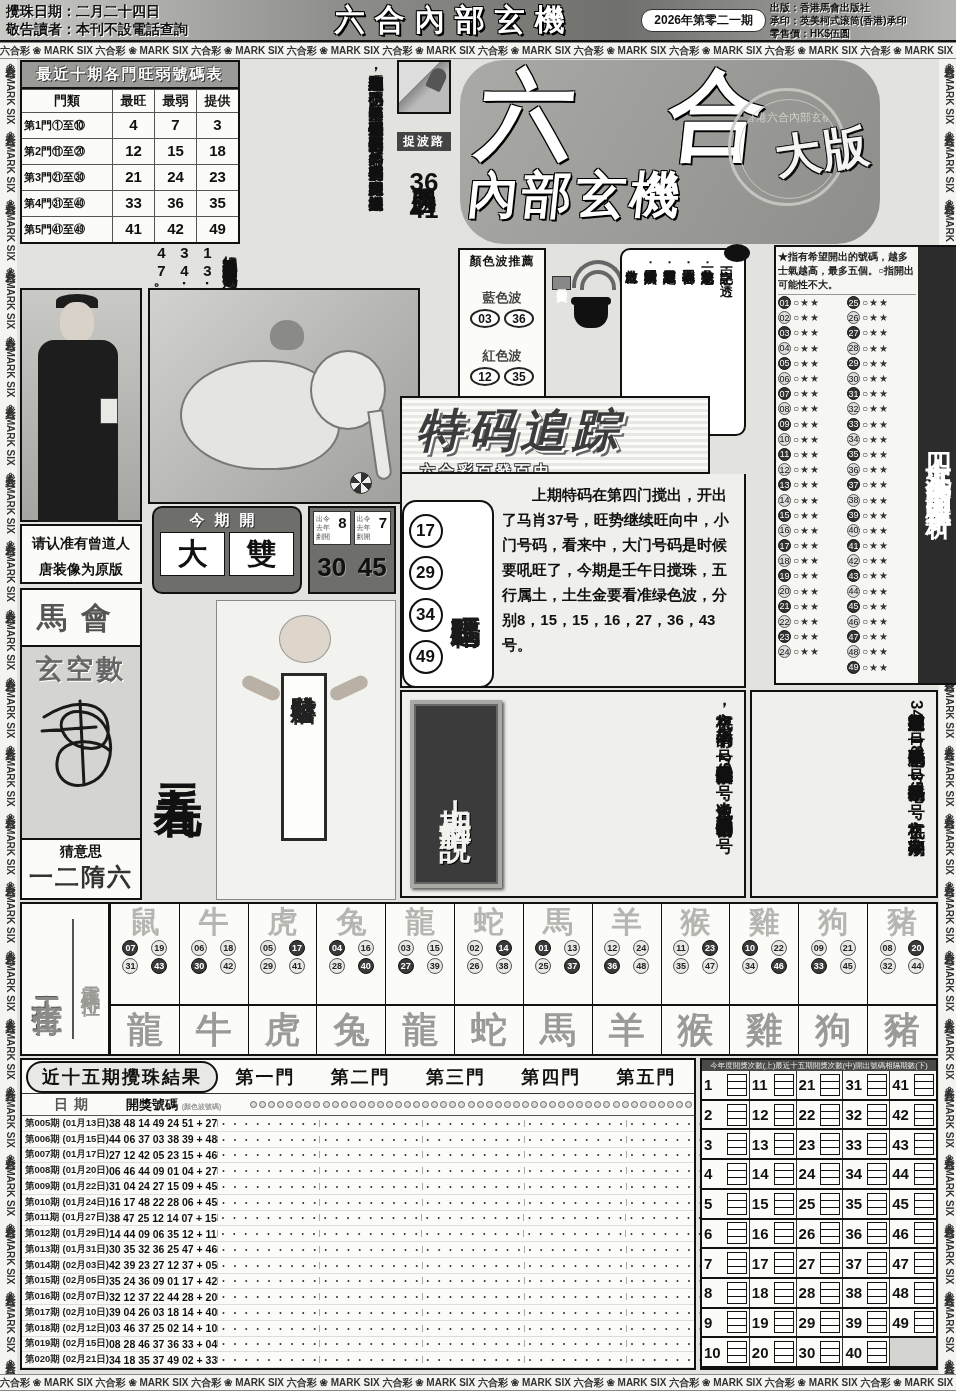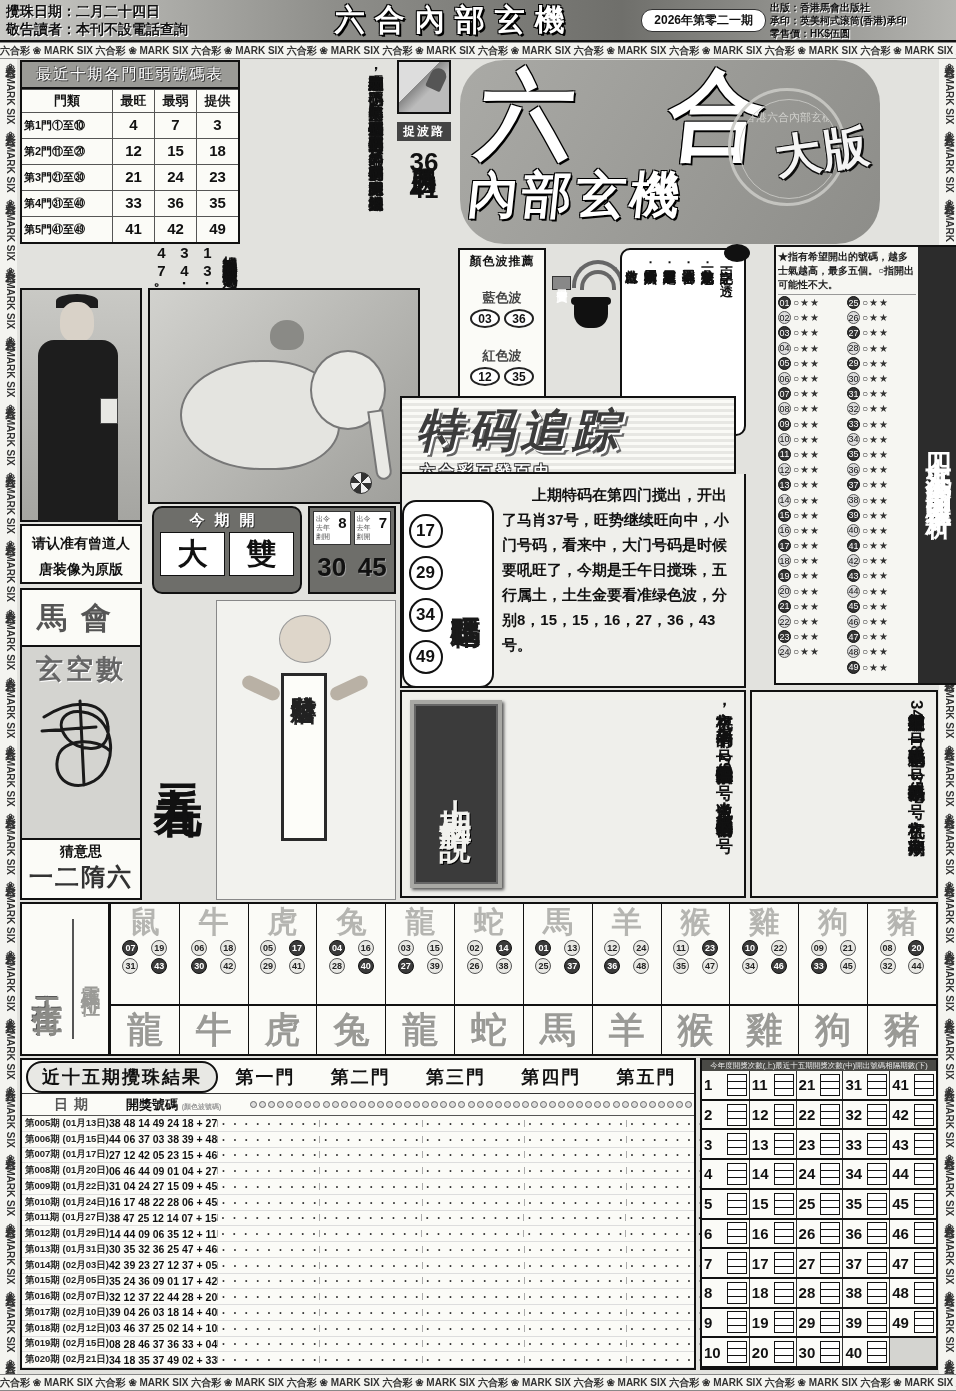--- a/index.html
+++ b/index.html
@@ -13,33 +13,33 @@
 #hdr{top:0;left:0;width:956px;height:42px;background:linear-gradient(90deg,#c9c9c5,#8e8e8a 35%,#6f6f6b 65%,#b5b5b1);border-bottom:2px solid #111;display:flex;align-items:center}
 #hdr-left{width:268px;padding:2px 6px;font-weight:bold;font-size:14px;line-height:18px;color:#111;text-shadow:1px 1px 0 #fff}
 #hdr-title{flex:1;text-align:center;font-size:30px;font-weight:900;letter-spacing:10px;white-space:nowrap}
 #issue-badge{background:#fff;border:1px solid #333;border-radius:11px;font-size:12px;font-weight:bold;padding:2px 12px;white-space:nowrap}
 #hdr-right{width:190px;padding:1px 4px;font-size:10px;font-weight:bold;line-height:13px;color:#111;text-shadow:1px 1px 0 #fff}
 
 .strip-h{left:0;width:956px;height:17px;background:#f4f4f0;border-bottom:1px solid #888;border-top:1px solid #888;font-size:10px;font-weight:bold;color:#333;white-space:nowrap;overflow:hidden;line-height:16px}
 .strip-v{top:59px;width:17px;height:1315px;background:#f4f4f0;font-size:10px;font-weight:bold;color:#333;white-space:nowrap;overflow:hidden;writing-mode:vertical-rl}
 
 #hot-box{left:20px;top:60px;width:220px;background:#fbfbf7;border:2px solid #111}
-#hot-title{background:#9a9a96;border-bottom:2px solid #111;text-align:center;font-size:15px;font-weight:400;letter-spacing:2px;padding:3px 0;color:#fff;text-shadow:1px 1px 0 #333,-1px -1px 0 #555}
+#hot-title{background:#9a9a96;border-bottom:2px solid #111;text-align:center;font-size:15px;font-weight:700;letter-spacing:2px;padding:3px 0;color:#fff;text-shadow:1px 1px 0 #333,-1px -1px 0 #555}
 .ht-row{display:flex;border-top:1px solid #555}
 .ht-gate{width:90px;font-size:11px;font-weight:bold;padding:5px 2px;white-space:nowrap;overflow:hidden}
 .ht-cell{flex:1;border-left:1px solid #555;text-align:center;font-size:15px;font-weight:900;padding:3px 0}
 .ht-head .ht-gate,.ht-head .ht-cell{font-size:13px;font-weight:900;padding:2px 0;text-align:center}
 #hot-note{left:100px;top:244px;width:142px;height:108px;font-size:15px;font-weight:bold;line-height:23px;letter-spacing:1px}
 
 #top-ana{left:242px;top:60px;width:148px;height:234px;font-size:15px;font-weight:bold;line-height:24px;padding:4px 2px}
 
 #zbl{left:392px;top:60px;width:64px;height:234px;display:flex;flex-direction:column;align-items:center}
 #zbl-icon{width:54px;height:54px;border:2px solid #111;background:linear-gradient(135deg,#ddd 40%,#888 41%,#bbb 60%);position:relative}
 #zbl-icon:after{content:"";position:absolute;left:30px;top:6px;width:16px;height:22px;background:#555;border-radius:8px 8px 2px 2px;transform:rotate(25deg)}
-#zbl-tag{background:#444;color:#fff;font-size:12px;font-weight:bold;padding:1px 6px;margin:8px 0;letter-spacing:2px}
+#zbl-tag{background:#444;color:#fff;font-size:12px;font-weight:bold;padding:1px 6px;margin:18px 0;letter-spacing:2px}
 #zbl-title{font-size:24px;font-weight:900;line-height:26px}
 #zbl-nums{font-size:26px;font-weight:900;line-height:27px;text-align:center}
 
 #mast{left:460px;top:60px;width:420px;height:184px;background:linear-gradient(120deg,#aaaaa6,#8d8d89);border-radius:44px;overflow:hidden}
 #mast-l1{position:absolute;left:18px;top:-8px;font-size:96px;font-weight:900;letter-spacing:34px;transform:skewX(-6deg);white-space:nowrap}
 #mast-l2{position:absolute;left:8px;top:102px;font-size:50px;font-weight:900;letter-spacing:4px;transform:skewX(-6deg);white-space:nowrap}
 #stamp{position:absolute;right:34px;top:28px;width:118px;height:118px;border:3px solid #c9c9c5;border-radius:50%;opacity:.9}
 #stamp-ring{position:absolute;left:8px;top:8px;width:100px;height:100px;border:1px solid #c9c9c5;border-radius:50%;font-size:11px;color:#d5d5d1;text-align:center;line-height:14px;padding-top:10px;overflow:hidden}
 #stamp-txt{position:absolute;right:-28px;top:30px;font-size:46px;font-weight:900;transform:rotate(-8deg);letter-spacing:2px}
 
@@ -65,21 +65,21 @@
 #prob-note{font-size:10px;font-weight:bold;line-height:14px;color:#222;border-bottom:1px solid #999;padding-bottom:2px}
 #prob-cols{display:flex}
 .prob-col{flex:1}
 .prob-row{display:flex;align-items:center;height:15.2px;gap:2px}
 .pbadge{width:13px;height:13px;border-radius:50%;font-size:9px;display:flex;align-items:center;justify-content:center;flex:none}
 .pbadge.dk{background:#333;color:#fff;border:1px solid #111}
 .pbadge.lt{background:#ddd;color:#111;border:1px solid #555}
 .prating{font-size:10px;letter-spacing:1px;color:#333;white-space:nowrap}
 #prob-banner{width:42px;background:#2c2c2c;color:#fff;writing-mode:vertical-rl;text-orientation:upright;font-size:26px;font-weight:900;text-align:center;letter-spacing:5px;line-height:42px}
 
-#tema-title{left:400px;top:396px;width:336px;height:78px;border:2px solid #111;background:repeating-linear-gradient(0deg,#e7e7e3 0 3px,#fafaf6 3px 6px);overflow:hidden}
+#tema-title{left:400px;top:396px;width:310px;height:78px;border:2px solid #111;background:repeating-linear-gradient(0deg,#e7e7e3 0 3px,#fafaf6 3px 6px);overflow:hidden}
 #tema-big{font-size:46px;font-weight:900;font-style:italic;letter-spacing:6px;color:#3c3c3c;text-shadow:2px 2px 0 #fff,4px 4px 0 #666;padding:2px 0 0 14px;white-space:nowrap}
 #tema-sub{display:inline-block;margin:-6px 0 0 18px;font-size:15px;font-weight:900;letter-spacing:4px;color:#fff;text-shadow:-1px -1px 0 #333,1px -1px 0 #333,-1px 1px 0 #333,1px 1px 0 #333}
 #tema-body{left:400px;top:474px;width:346px;height:214px;border:2px solid #111;border-top:none;background:#efefeb;padding:8px 10px 4px 100px;font-size:15px;font-weight:bold;line-height:25px}
 #tema-text{text-indent:2em}
 
 #hp{left:402px;top:500px;width:92px;height:188px;background:#fff;border:2px solid #111;border-radius:14px;display:flex;align-items:center;justify-content:space-around;padding:4px}
 .hp-circ{width:34px;height:34px;border:2px solid #111;border-radius:50%;background:#fff;font-size:17px;font-weight:bold;display:flex;align-items:center;justify-content:center}
 #hp-nums{display:flex;flex-direction:column;gap:8px}
 #hp-label{font-size:30px;font-weight:900;line-height:44px;color:#1a1a1a}
 
@@ -827,21 +827,21 @@
           <span class="rcirc"></span>
           <span class="rcirc"></span>
           <span class="rcirc"></span>
           <span class="rcirc"></span>
           <span class="rcirc"></span>
         </div>
     </div>
     <div id="res-rows">
         <div class="res-row">
           <div class="res-issue">第005期 (01月13日)</div>
-          <div class="res-nums">38 48 14 49 24 18 + 27</div>
+          <div class="res-nums">38 48 14 49 24 51 + 27</div>
           <div class="res-dots">
             <div class="res-dotcell">• • • • • • • • •</div>
             <div class="res-dotcell">• • • • • • • • •</div>
             <div class="res-dotcell">• • • • • • • • •</div>
             <div class="res-dotcell">• • • • • • • • •</div>
             <div class="res-dotcell">• • • • • • • • •</div>
           </div>
         </div>
         <div class="res-row">
           <div class="res-issue">第006期 (01月15日)</div>

